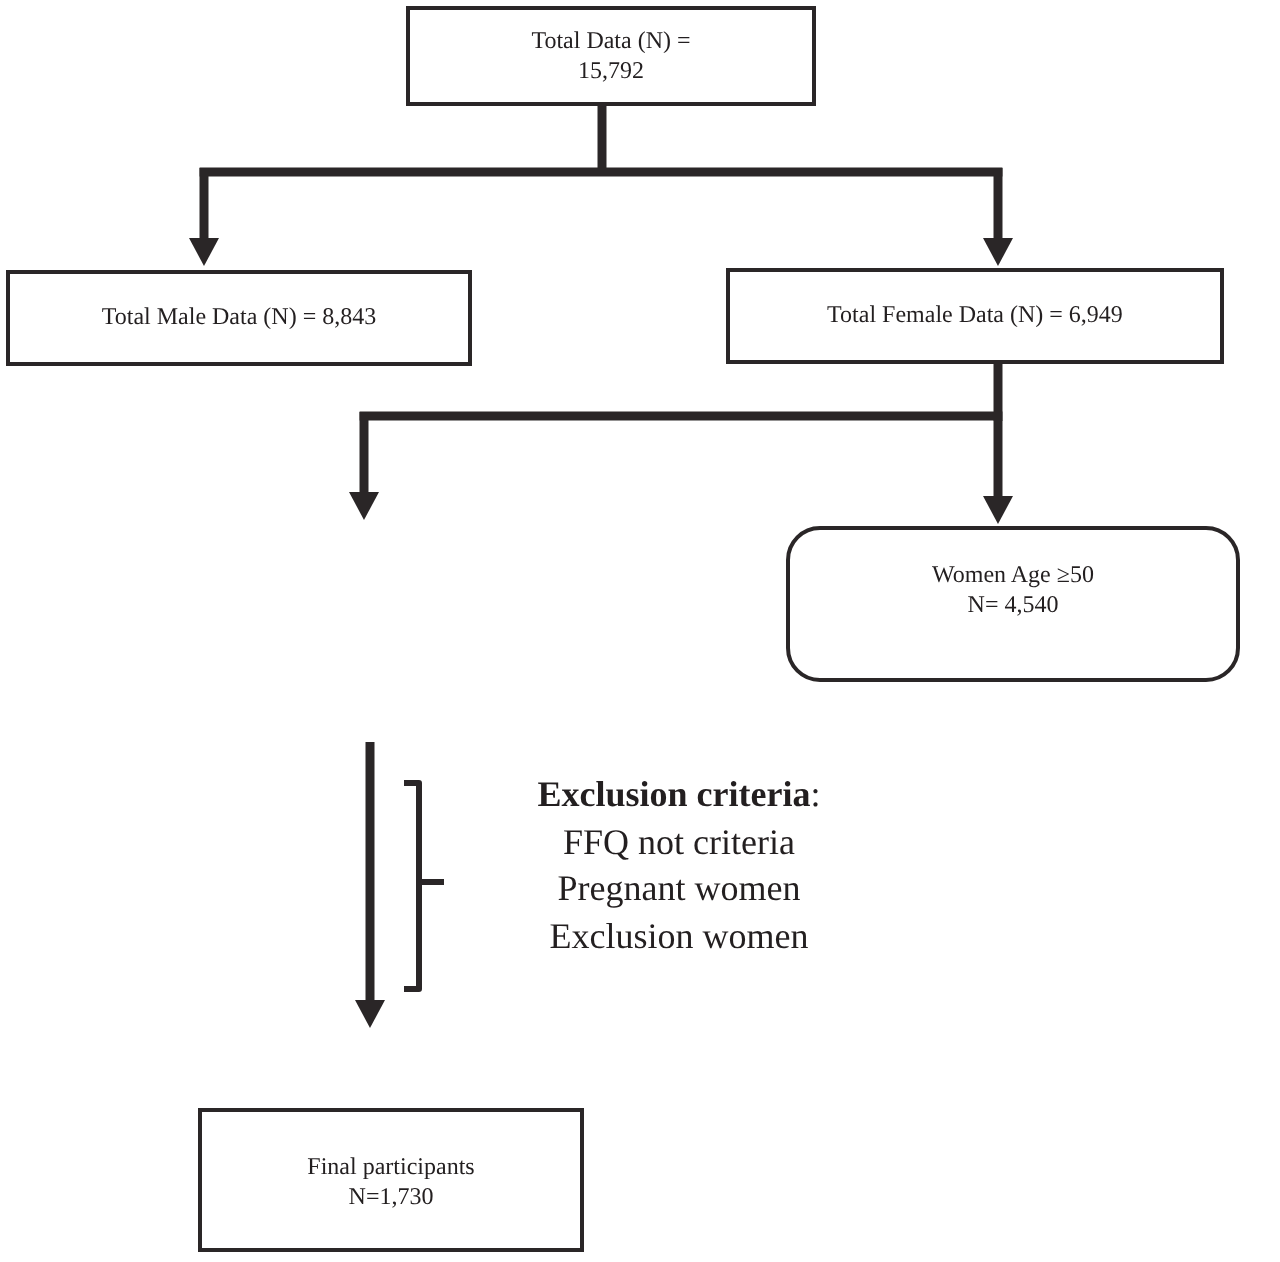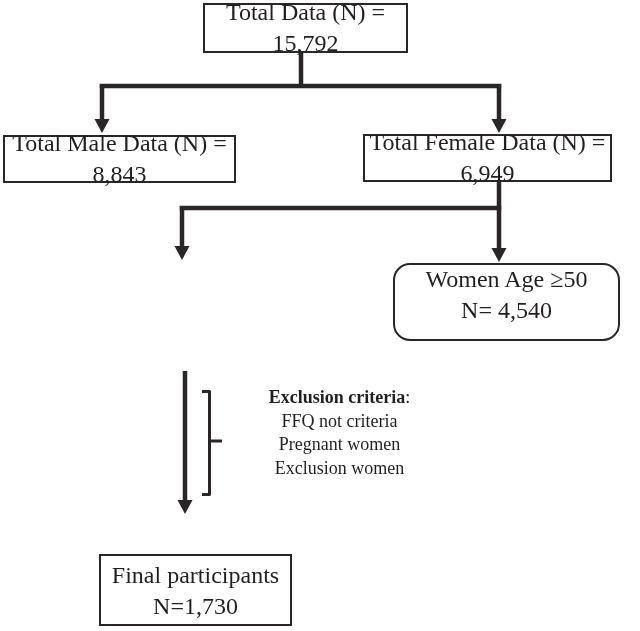--- a/index.html
+++ b/index.html
@@ -25,29 +25,29 @@
   .box {
     position: absolute;
     border: 2px solid #2a2627;
     background: #ffffff;
     box-sizing: border-box;
     display: flex;
     flex-direction: column;
     align-items: center;
     justify-content: center;
     text-align: center;
-    font-size: 24px;
+    font-size: 12px;
     line-height: 1.28;
   }
   .box-total        { left: 203px; top: 3px;   width: 205px; height: 50px; }
   .box-male         { left: 3px;   top: 135px; width: 233px; height: 48px; text-align: center; }
   .box-female       { left: 363px; top: 134px; width: 249px; height: 48px; }
   .box-reproductive { left: 60px;  top: 261px; width: 281px; height: 110px; }
   .box-age50        { left: 393px; top: 263px; width: 227px; height: 78px; padding-bottom: 14px; border-radius: 17px; }
-  .box-final        { left: 99px;  top: 554px; width: 193px; height: 72px; justify-content: flex-start; padding-top: 4px; }
+  .box-final        { left: 99px;  top: 554px; width: 193px; height: 72px; justify-content: flex-start; padding-top: 20px; }
   .exclusion {
     position: absolute;
     left: 247px;
     top: 386px;
     width: 185px;
     font-size: 18px;
     line-height: 23.5px;
     text-align: center;
   }
   .exclusion .title { font-weight: bold; }

